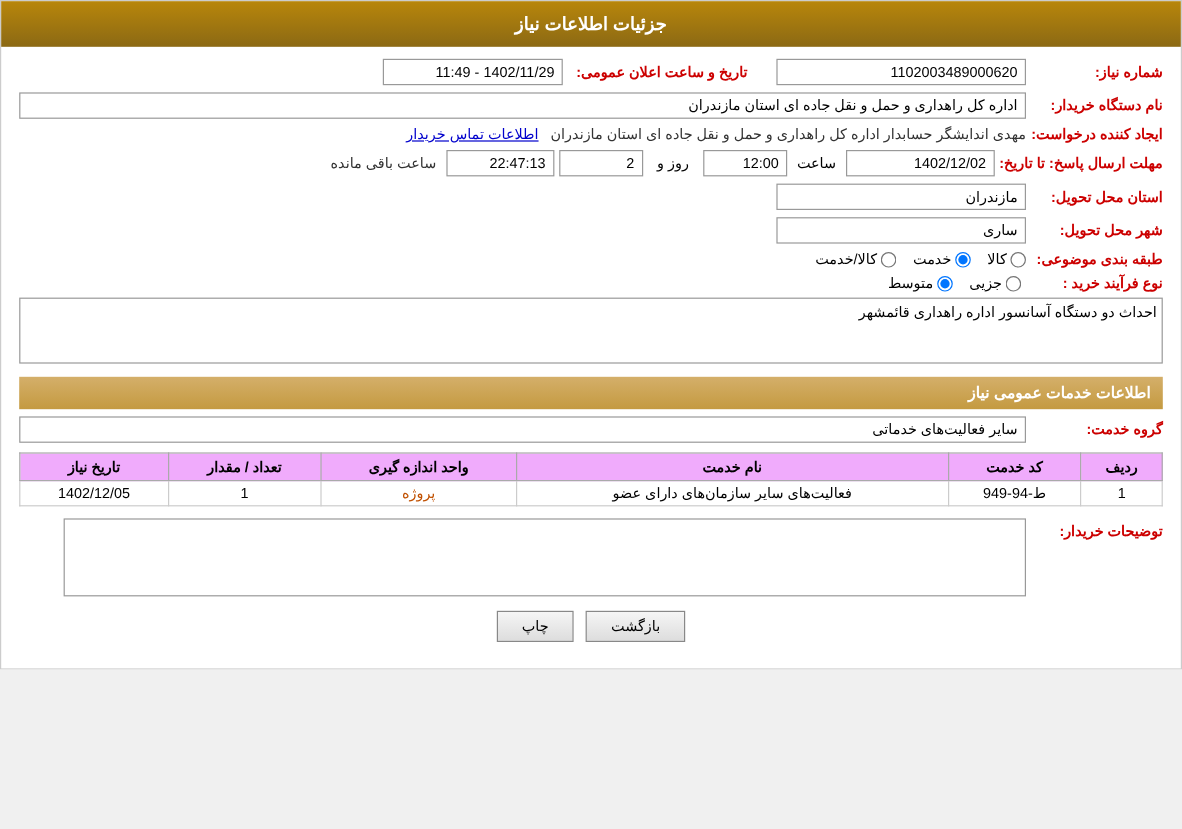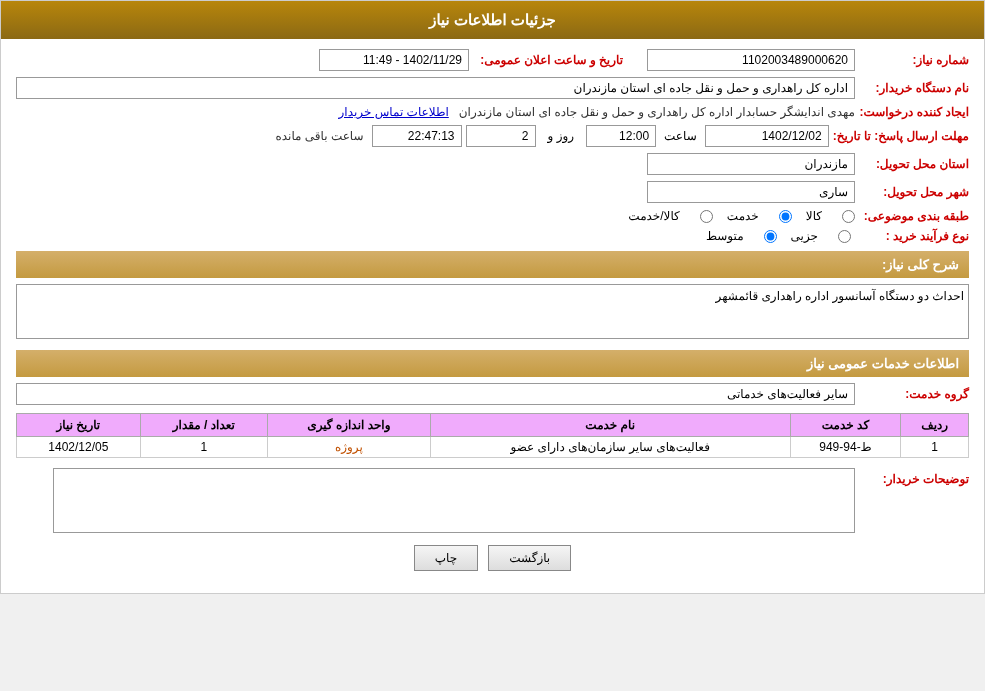--- a/index.html
+++ b/index.html
@@ -64,21 +64,21 @@
       font-size: 13px;
     }
     .radio-group {
       display: flex;
       gap: 14px;
       align-items: center;
     }
     .radio-item {
       display: flex;
       align-items: center;
-      gap: 20px;
+      gap: 3px;
     }
     .radio-item input[type=radio] {
       margin: 0;
     }
     .purchase-row {
       display: flex;
       align-items: center;
       gap: 8px;
       margin-bottom: 5px;
     }
@@ -217,23 +217,20 @@
           <input type="radio" name="purchase_type" value="jozi" style="">
           <span>جزیی</span>
         </div>
         <div class="radio-item">
           <input type="radio" name="purchase_type" value="motavasset" checked="" style="">
           <span>متوسط</span>
         </div>
       </div>
     </div>
 
-    <div class="section-title">
-      <span>شرح کلی نیاز:</span>
-    </div>
     <div style="margin-bottom:8px;">
       <textarea class="textarea-box" readonly="" style="height: 55px;" value="احداث دو دستگاه آسانسور اداره راهداری قائمشهر">احداث دو دستگاه آسانسور اداره راهداری قائمشهر</textarea>
     </div>
 
     <div class="section-title">اطلاعات خدمات عمومی نیاز</div>
 
     <div class="row" style="margin-bottom:8px;">
       <span class="label">گروه خدمت:</span>
       <span class="value-box wide">سایر فعالیت‌های خدماتی</span>
     </div>

